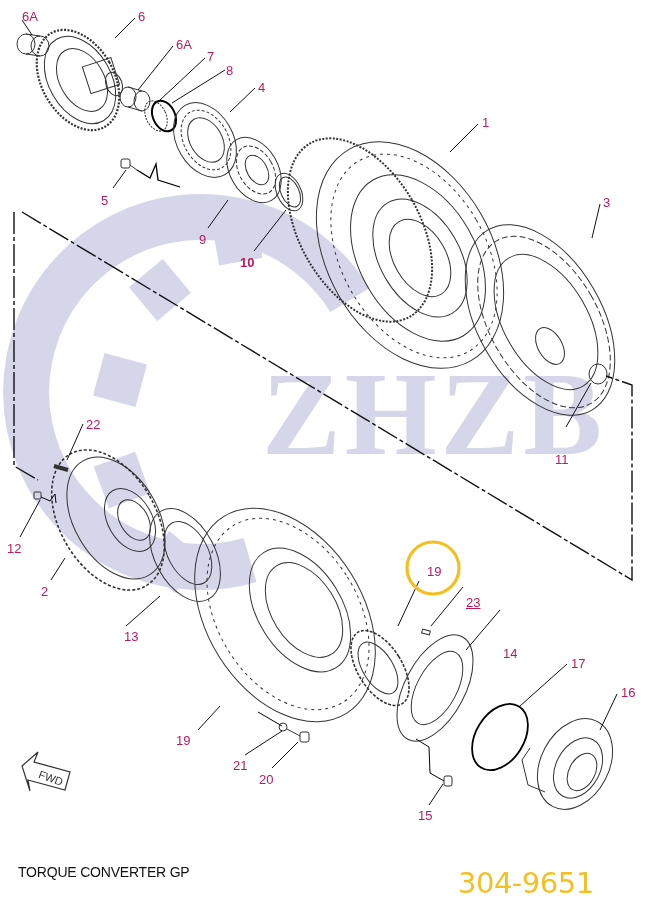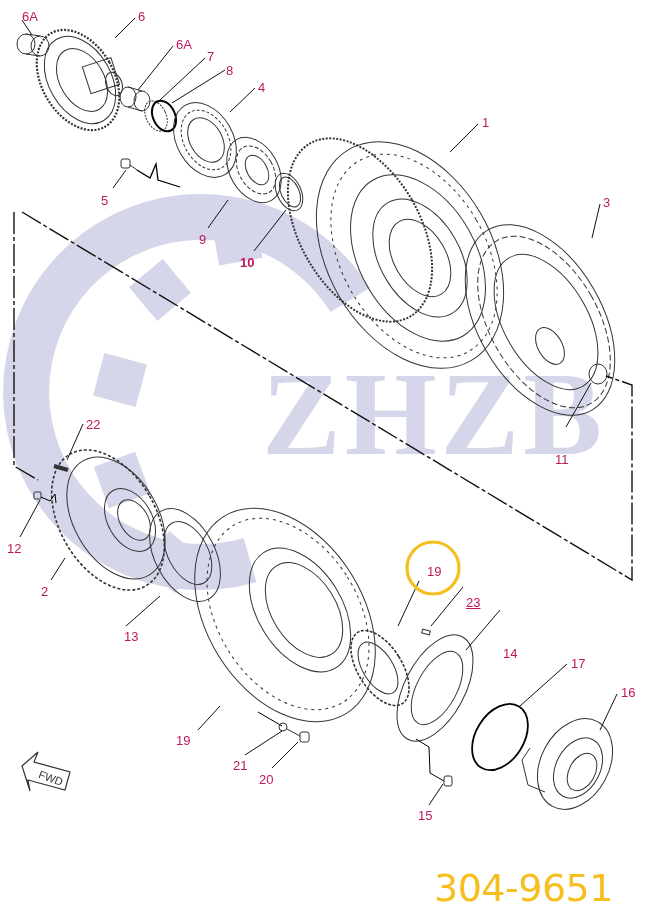--- a/index.html
+++ b/index.html
@@ -7,21 +7,21 @@
          font-family: "Liberation Sans", sans-serif; }
   #stage { position: absolute; left: 0; top: 0; width: 647px; height: 918px; }
   .watermark { position: absolute; color: #d6d6ea; font-family: "Liberation Serif", serif;
                font-weight: bold; pointer-events: none; }
   .wm-main { left: 262px; top: 356px; font-size: 118px; letter-spacing: 4px; line-height: 1; }
   .wm-sub { left: 356px; top: 482px; font-size: 40px; letter-spacing: 3px; line-height: 1; }
   .label { position: absolute; font-size: 13px; color: #be185d; line-height: 1;
            font-family: "Liberation Sans", sans-serif; }
   .caption { position: absolute; left: 18px; top: 864px; font-size: 14px; color: #111;
              letter-spacing: -0.2px; }
-  .partno { position: absolute; left: 434px; top: 866px; font-size: 38px; color: #f5bf1f;
+  .partno { position: absolute; left: 458px; top: 866px; font-size: 29px; color: #f5bf1f;
             font-family: "DejaVu Sans", sans-serif; letter-spacing: -0.5px; }
 </style>
 </head>
 <body>
 
 <div id="stage">
 
   <svg width="647" height="918" style="position:absolute;left:0;top:0">
     <g fill="none" stroke="#d6d6ea" stroke-width="46">
       <path d="M 350 300 A 175 175 0 1 0 250 560"></path>
@@ -224,14 +224,15 @@
       <div class="label" style="left: 466px; top: 596px; text-decoration: underline;">23</div>
       <div class="label" style="left: 503px; top: 603px; margin-top: 44px;">14</div>
       <div class="label" style="left: 571px; top: 657px;">17</div>
       <div class="label" style="left: 621px; top: 686px;">16</div>
       <div class="label" style="left: 176px; top: 734px;">19</div>
       <div class="label" style="left: 233px; top: 759px;">21</div>
       <div class="label" style="left: 259px; top: 773px;">20</div>
       <div class="label" style="left: 418px; top: 809px;">15</div>
     </div>
 
+  <div class="caption">TORQUE CONVERTER GP</div>
   <div class="partno">304-9651</div>
 </div>
 
 </body></html>

